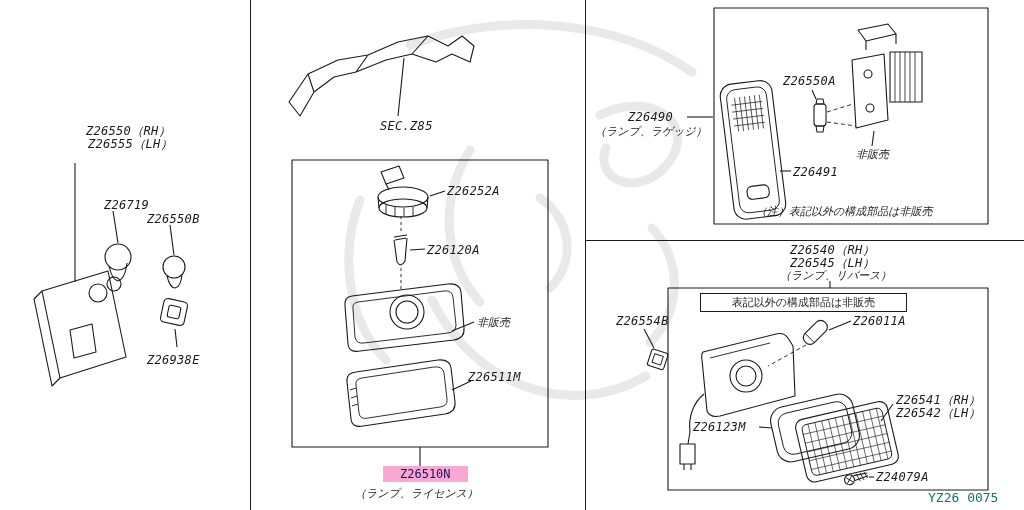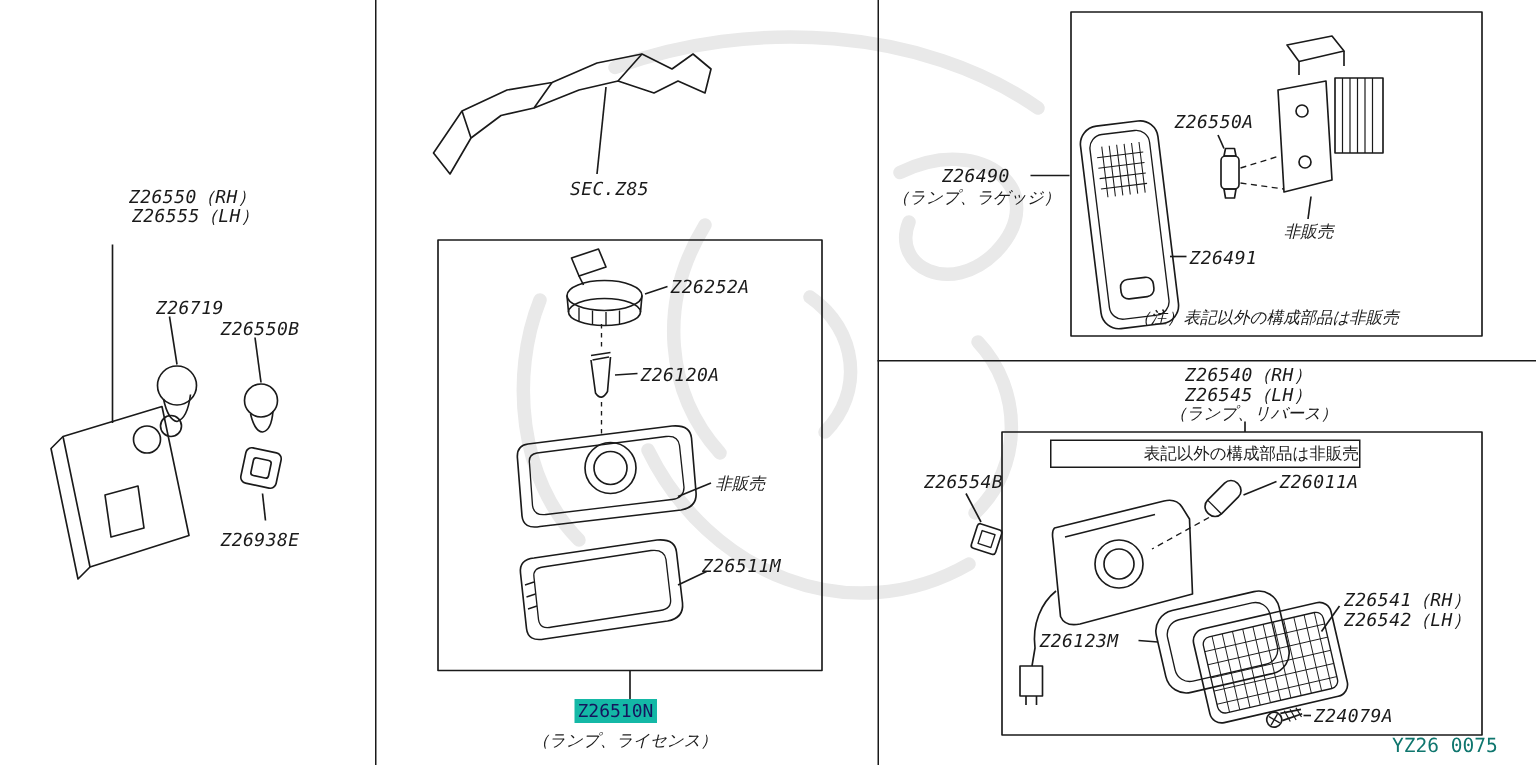--- a/index.html
+++ b/index.html
@@ -1,23 +1,23 @@
 <!DOCTYPE html>
 <html><head>
 <meta charset="utf-8">
 <style>
   html,body{margin:0;padding:0;background:#fff;}
   .stage{position:relative;width:1024px;height:510px;background:#fff;overflow:hidden;
          font-family:"DejaVu Sans Mono","Liberation Mono",monospace;}
   .stage svg{position:absolute;left:0;top:0;}
   .lbl{position:absolute;font-size:12px;color:#1a1a1a;white-space:nowrap;letter-spacing:.3px;font-style:italic;}
   .jp{font-size:11px;letter-spacing:0;}
-  .hl{background:#14b8a6;color:#15155e;padding:1px 2px;font-size:12px;}
+  .hl{background:#f9a8d4;color:#15155e;padding:1px 17px;font-size:12px;}
   .notebox{position:absolute;left:700px;top:293px;width:205px;height:17px;border:1px solid #1a1a1a;
-           text-align:right;line-height:17px;font-size:11px;color:#1a1a1a;white-space:nowrap;}
+           text-align:center;line-height:17px;font-size:11px;color:#1a1a1a;white-space:nowrap;}
   .code{position:absolute;left:928px;top:490px;font-size:13px;color:#0f766e;}
 </style>
 </head>
 <body>
 
 <div class="stage">
 
   <svg width="1024" height="510" viewBox="0 0 1024 510">
 
     <g stroke="#e9e9e9" stroke-width="9" fill="none" stroke-linecap="round">

